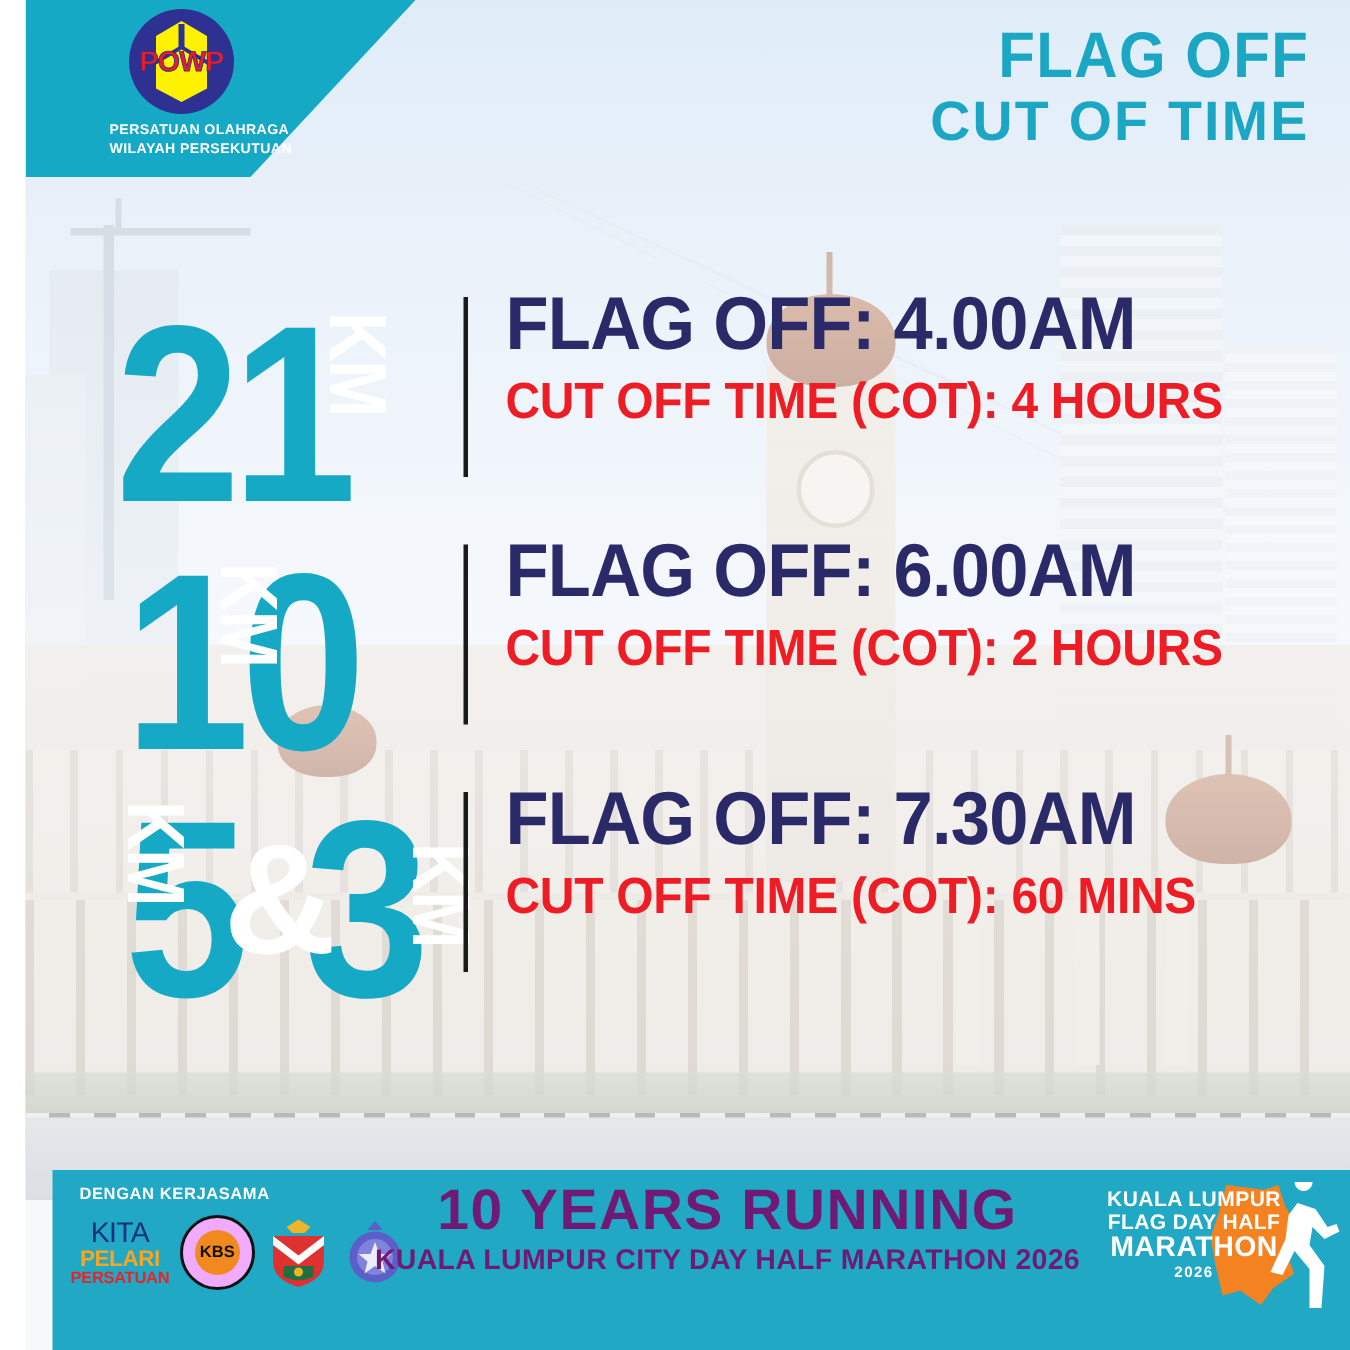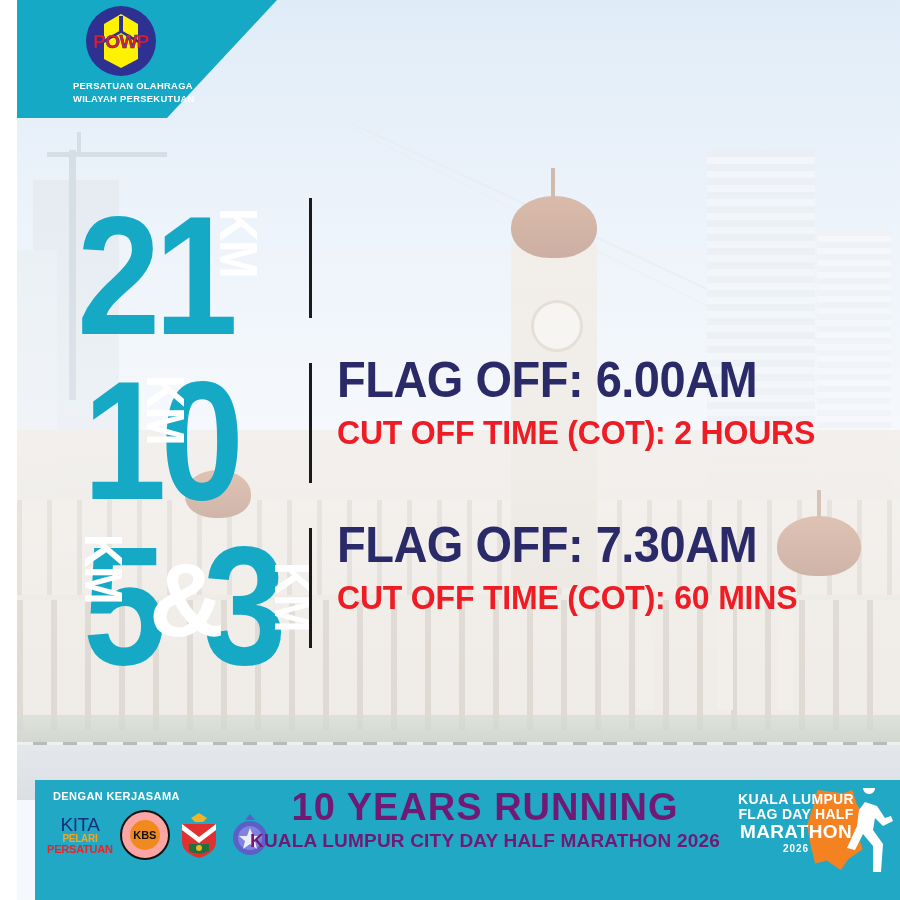--- a/index.html
+++ b/index.html
@@ -100,25 +100,25 @@
       letter-spacing:-.2px;white-space:nowrap;margin-top:12px;transform:scaleY(1.06);
       transform-origin:left top;}
 
   
   .footer{position:absolute;left:18px;bottom:0;width:900px;height:120px;background:#21a8c4;}
   .dk{position:absolute;left:18px;top:10px;color:#fff;font-size:11px;font-weight:bold;
       letter-spacing:.4px;}
   .logos{position:absolute;left:12px;top:30px;display:flex;align-items:center;gap:7px;}
   .kita{line-height:1;text-align:center;}
   .kita .a{font-size:19px;font-weight:normal;color:#14317f;letter-spacing:-.5px;}
-  .kita .b{font-size:10px;font-weight:bold;color:#f5a623;letter-spacing:-.3px;}
+  .kita .b{font-size:15px;font-weight:bold;color:#f5a623;letter-spacing:-.3px;}
   .kita .c{font-size:11px;font-weight:bold;color:#e8242a;letter-spacing:-.2px;}
   .seal{width:46px;height:46px;border-radius:50%;display:flex;align-items:center;
       justify-content:center;}
-  .kbs{background:#fca5a5;border:2px solid #111;}
+  .kbs{background:#f0abfc;border:2px solid #111;}
   .kbs-in{width:30px;height:30px;border-radius:50%;background:#f18a1e;color:#111;
       font-size:11px;font-weight:bold;display:flex;align-items:center;justify-content:center;}
   .crest{width:44px;height:48px;position:relative;}
   .police{width:44px;height:48px;position:relative;}
   .centerfoot{position:absolute;left:0;top:8px;width:900px;text-align:center;color:#701a75;}
   .cf1{font-size:38px;font-weight:bold;letter-spacing:1px;line-height:1;}
   .cf2{font-size:19px;font-weight:bold;letter-spacing:.2px;line-height:1.15;margin-top:4px;}
   .cf3{font-size:16px;font-weight:bold;letter-spacing:.2px;line-height:1.15;margin-top:2px;}
   .eventlogo{position:absolute;right:14px;top:8px;width:200px;height:88px;}
   .el-splash{position:absolute;left:86px;top:2px;width:58px;height:80px;background:#f58220;
@@ -175,29 +175,37 @@
         <rect x="33" y="10" width="4" height="16" fill="#2e3192"></rect>
       </svg>
       <span class="powp-text">POWP</span>
     </div>
     <div class="powp-sub">
       <div>PERSATUAN OLAHRAGA</div>
       <div>WILAYAH PERSEKUTUAN</div>
     </div>
   </div>
 
+  <div class="headtitle">
+    <div class="l1">FLAG OFF</div>
+    <div class="l2">CUT OF TIME</div>
+  </div>
 
   <div class="rows">
 
     <div class="row">
       <div class="badge">
         <div class="bignum" style="left:0;top:2px;">21</div>
         <div class="kmv" style="left:139px;top:18px;">KM</div>
       </div>
       <div class="divider"></div>
+      <div class="rtext">
+        <div class="flagline">FLAG OFF: 4.00AM</div>
+        <div class="cotline">CUT OFF TIME (COT): 4 HOURS</div>
+      </div>
     </div>
 
     <div class="row">
       <div class="badge">
         <div class="bignum" style="left:6px;top:2px;">10</div>
         <div class="kmv" style="left:66px;top:20px;">KM</div>
       </div>
       <div class="divider"></div>
       <div class="rtext">
         <div class="flagline">FLAG OFF: 6.00AM</div>

